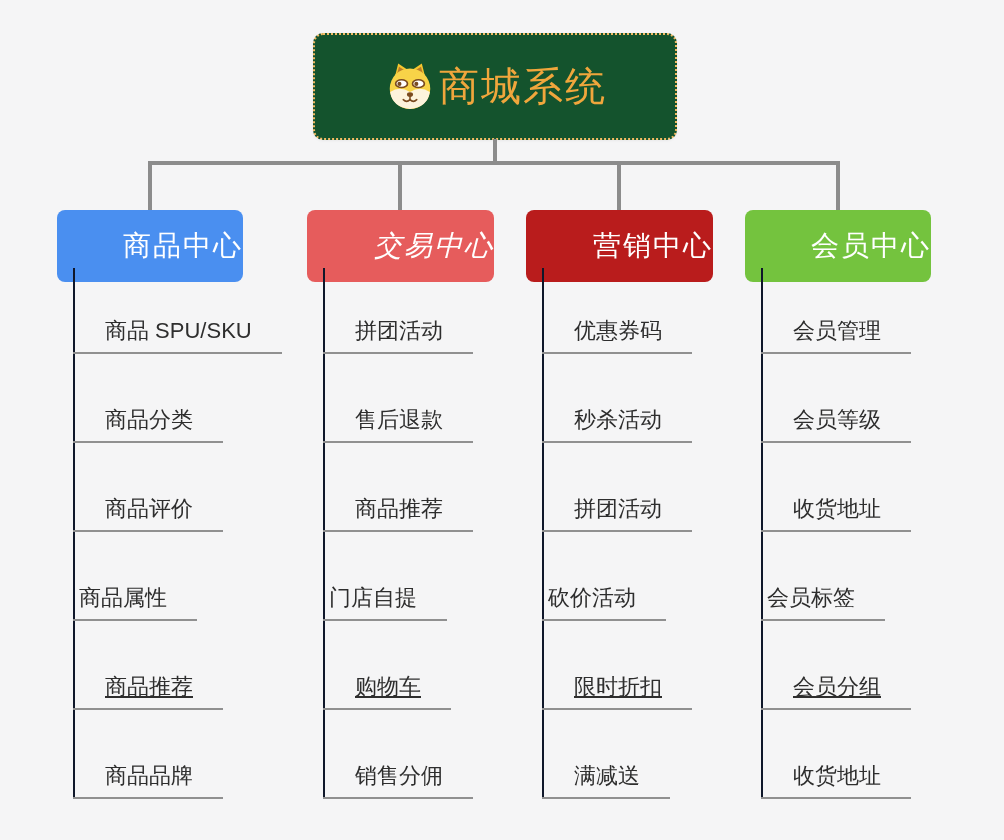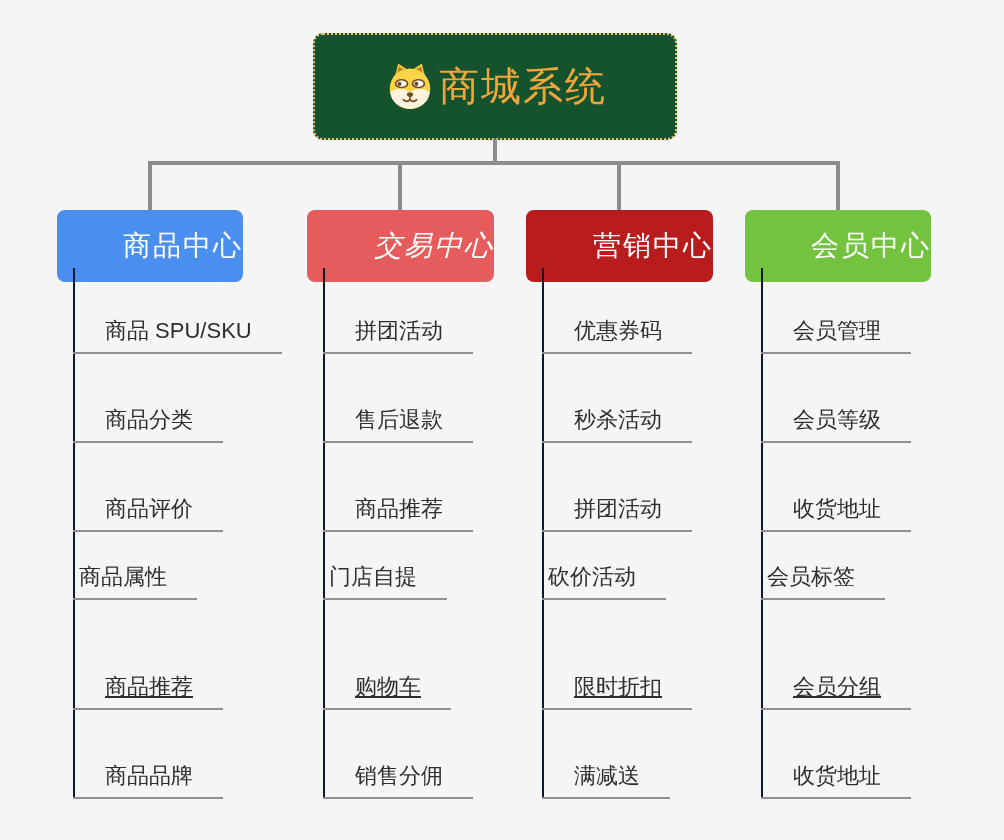--- a/index.html
+++ b/index.html
@@ -90,21 +90,21 @@
     transform: translateY(-100%);
     white-space: nowrap;
     font-size: 22px;
     color: #2e2e2e;
     padding: 0 30px 6px 32px;
     border-bottom: 2px solid #909090;
   }
   .r0 { top: 86px; }
   .r1 { top: 175px; }
   .r2 { top: 264px; }
-  .r3 { top: 332px; padding-left: 6px; }
+  .r3 { top: 353px; padding-left: 6px; }
   .r4 { top: 442px; text-decoration: underline; }
   .r5 { top: 531px; }
 </style>
 </head>
 <body>
 
 <div class="canvas">
 
   <div class="root-node">
     <span class="dog">

